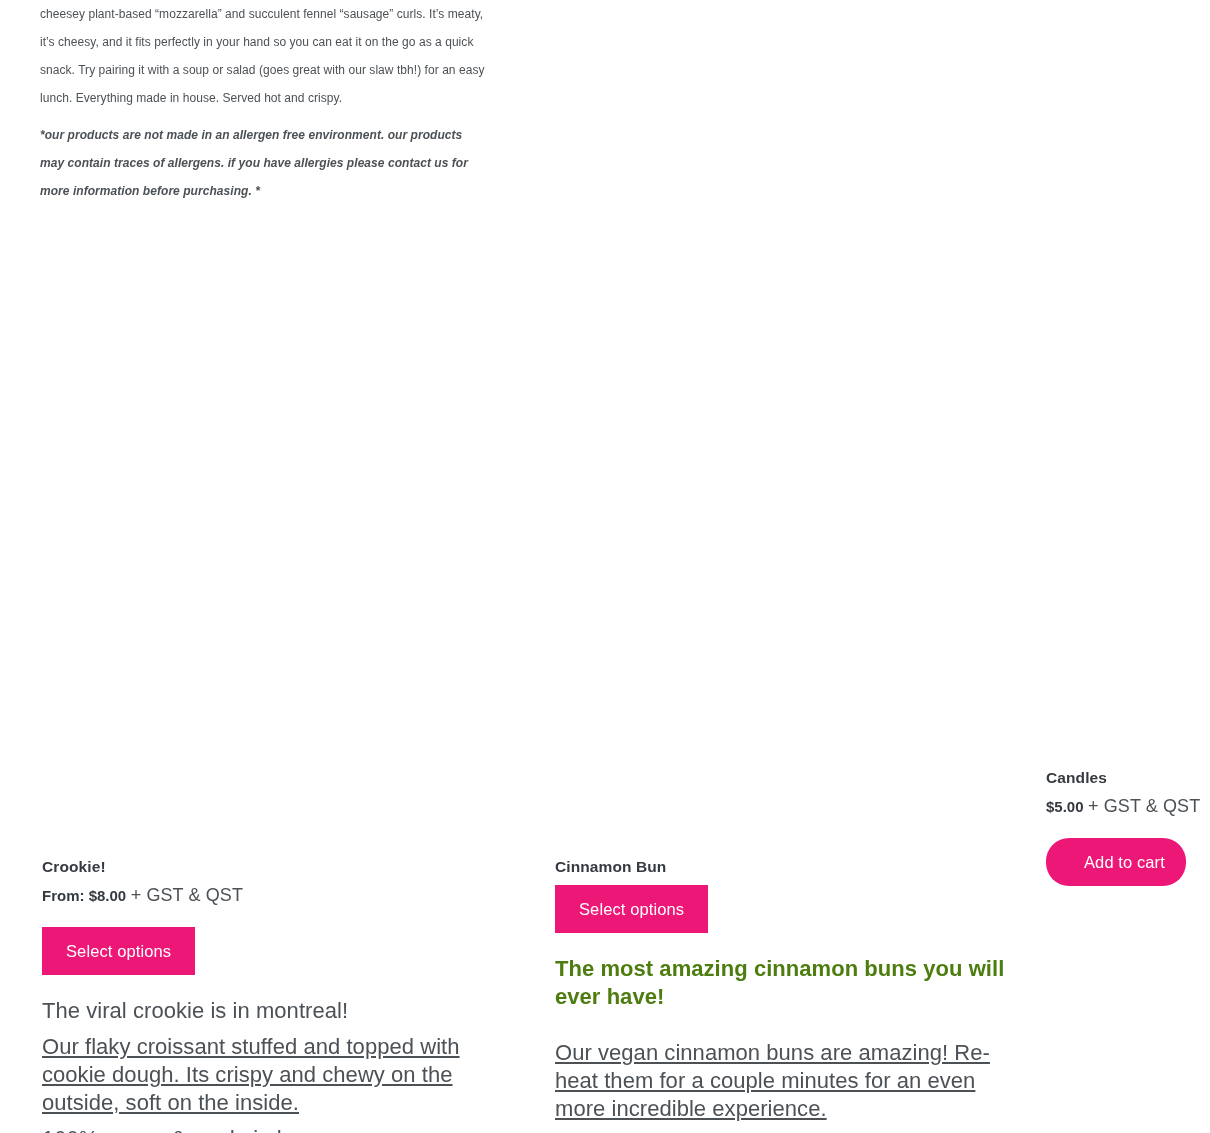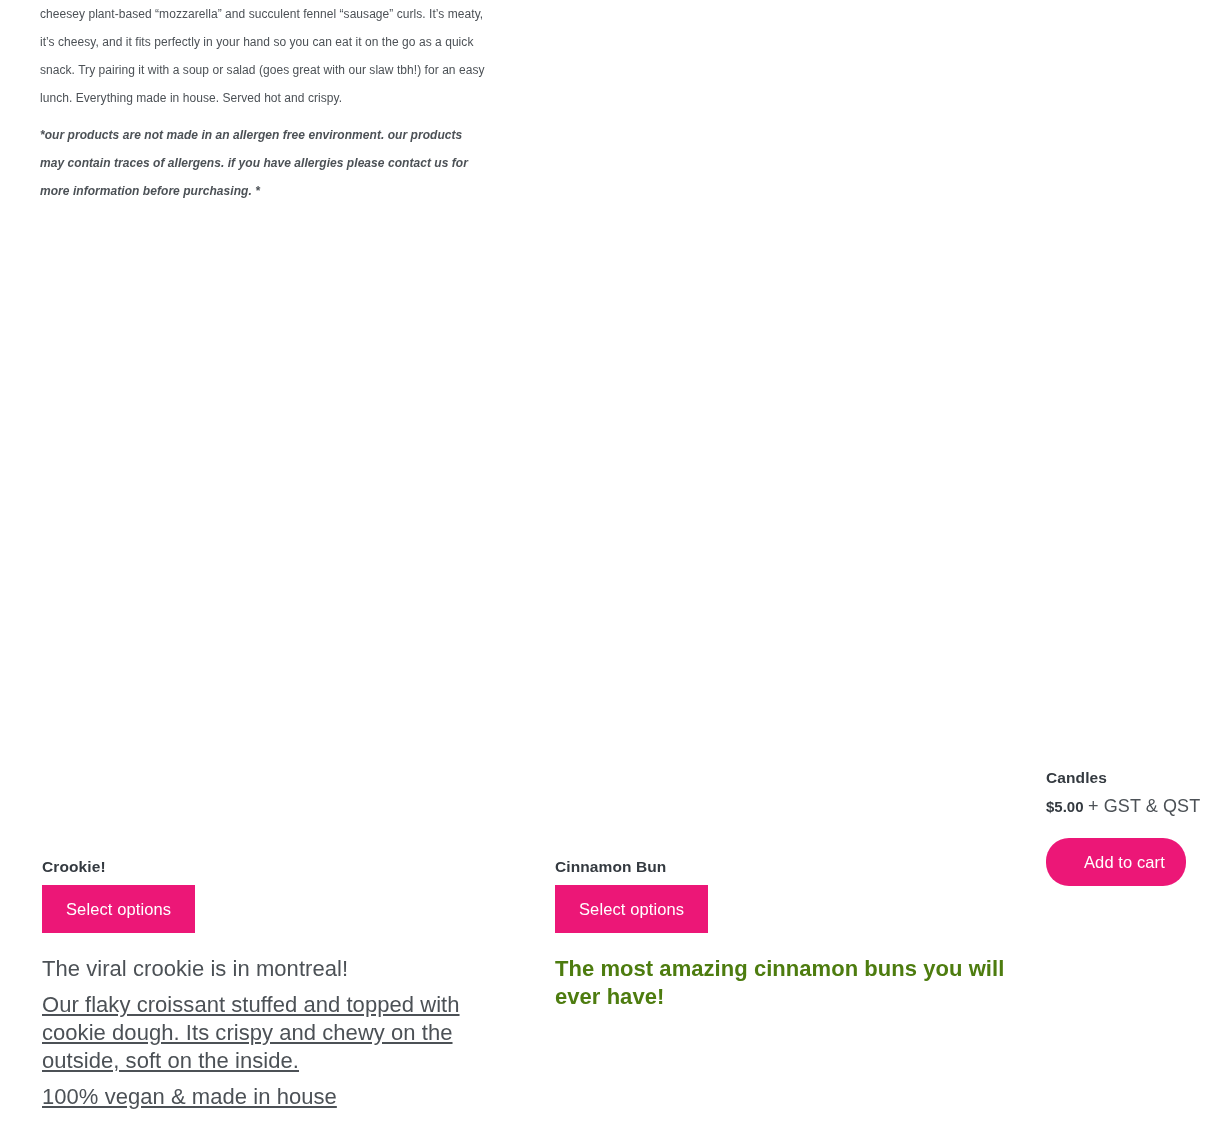--- a/index.html
+++ b/index.html
@@ -155,34 +155,39 @@
   <div class="desc-block">
     <p>cheesey plant-based “mozzarella” and succulent fennel “sausage” curls. It’s meaty, it’s cheesy, and it fits perfectly in your hand so you can eat it on the go as a quick snack. Try pairing it with a soup or salad (goes great with our slaw tbh!) for an easy lunch. Everything made in house. Served hot and crispy.</p>
     <p class="allergen">*our products are not made in an allergen free environment. our products may contain traces of allergens. if you have allergies please contact us for more information before purchasing. *</p>
   </div>
 
   <div class="product-grid">
 
     <div class="product-card card-crookie">
       <div class="product-thumb"></div>
       <div class="product-title">Crookie!</div>
+      <div class="product-price">
+        <span class="price-main">From: </span><span class="price-main">$8.00</span>
+        <span class="price-suffix">+ GST &amp; QST</span>
+      </div>
       <button class="btn btn-select-options">Select options</button>
       <div class="product-desc">
         <p>The viral crookie is in montreal!</p>
         <p>Our flaky croissant stuffed and topped with cookie dough. Its crispy and chewy on the outside, soft on the inside.</p>
         <p>100% vegan &amp; made in house</p>
       </div>
     </div>
 
     <div class="product-card card-cinnamon">
       <div class="product-thumb"></div>
       <div class="product-title">Cinnamon Bun</div>
       <button class="btn btn-select-options">Select options</button>
       <div class="product-desc">
         <p class="strong spacer-after">The most amazing cinnamon buns you will ever have!</p>
+        <p>Our vegan cinnamon buns are amazing! Re-heat them for a couple minutes for an even more incredible experience.</p>
       </div>
     </div>
 
     <div class="product-card card-candles">
       <div class="product-thumb"></div>
       <div class="product-title">Candles</div>
       <div class="product-price">
         <span class="price-main">$5.00</span>
         <span class="price-suffix">+ GST &amp; QST</span>
       </div>

